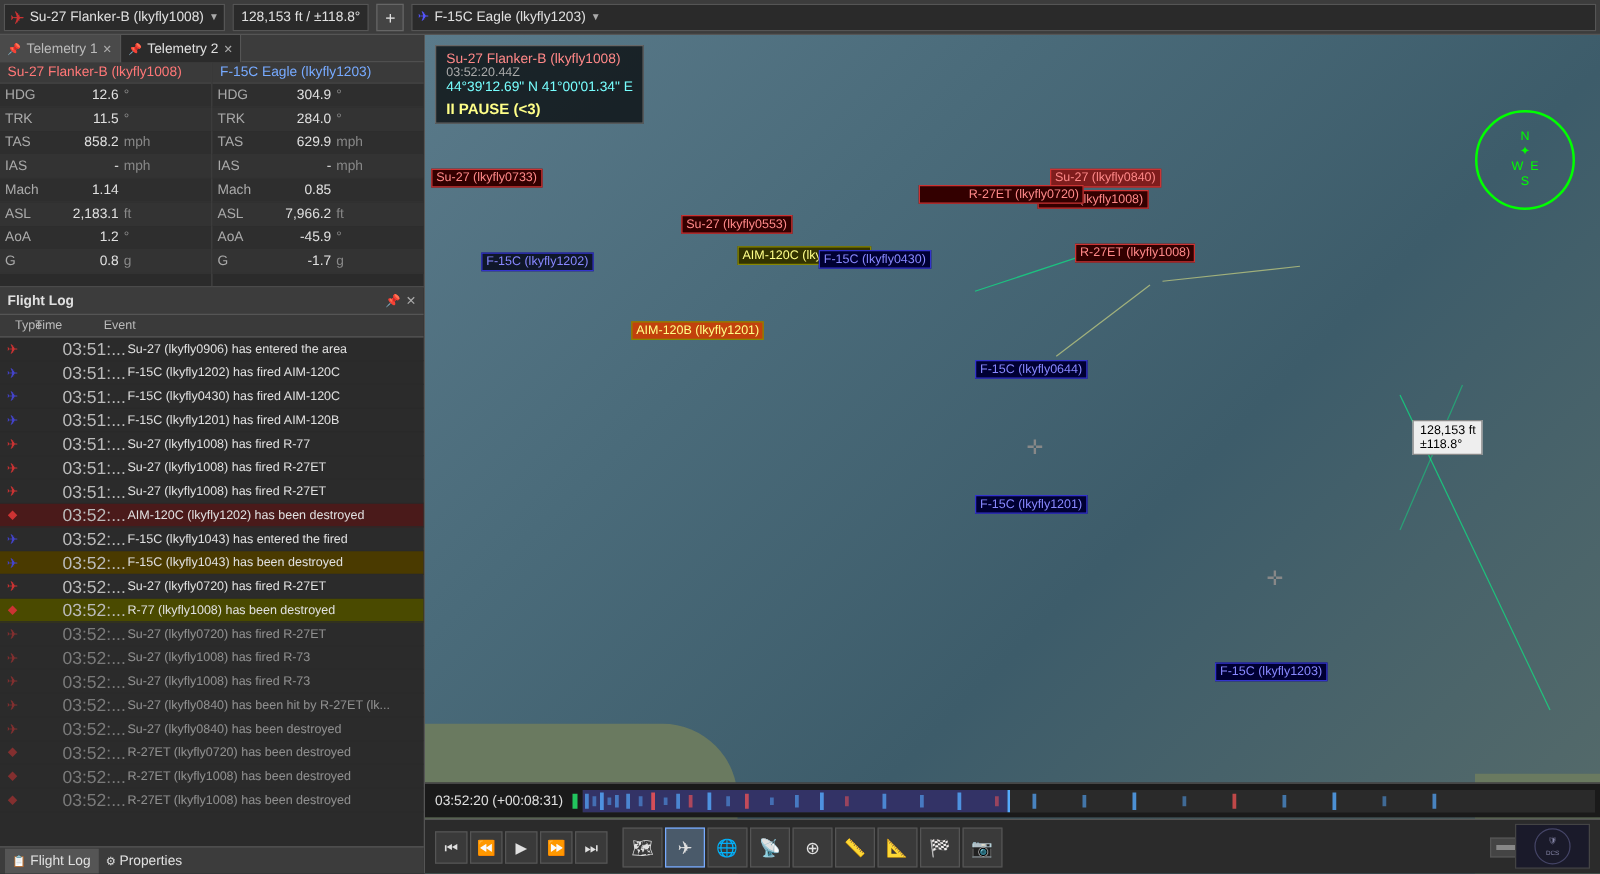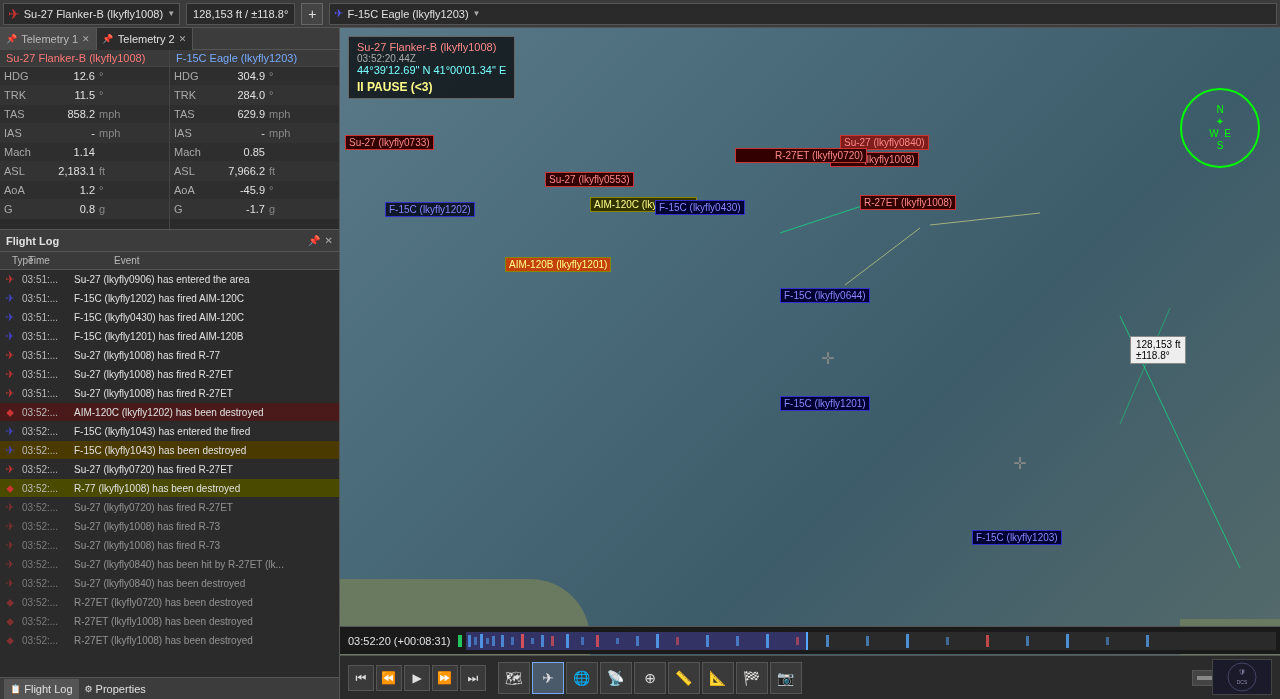--- a/index.html
+++ b/index.html
@@ -44,26 +44,26 @@
 
     
     .flight-log-section { flex: 1; display: flex; flex-direction: column; overflow: hidden; }
     .flight-log-header { display: flex; align-items: center; background: #3c3c3c; border-bottom: 1px solid #555; height: 22px; padding: 0 6px; gap: 4px; flex-shrink: 0; }
     .flight-log-title { font-size: 11px; font-weight: bold; flex: 1; }
     .header-btn { font-size: 10px; color: #aaa; cursor: pointer; }
 
     .flight-log-cols { display: flex; background: #3a3a3a; border-bottom: 1px solid #555; height: 18px; align-items: center; flex-shrink: 0; }
     .col-type { width: 28px; padding-left: 12px; font-size: 10px; color: #bbb; }
     .col-time { width: 55px; font-size: 10px; color: #bbb; }
-    .col-event { flex: 1; font-size: 10px; color: #bbb; margin-left: 31px; }
+    .col-event { flex: 1; font-size: 10px; color: #bbb; }
 
     .flight-log-entries { flex: 1; overflow-y: auto; overflow-x: hidden; }
     .log-entry { display: flex; align-items: center; height: 19px; border-bottom: 1px solid #2a2a2a; cursor: pointer; }
     .entry-icon { width: 20px; display: flex; align-items: center; justify-content: center; flex-shrink: 0; }
-    .entry-time { width: 52px; font-size: 10px; color: #bbb; white-space: nowrap; overflow: hidden; padding-left: 2px; }
+    .entry-time { width: 52px; font-size: 14px; color: #bbb; white-space: nowrap; overflow: hidden; padding-left: 2px; margin-left: 28px; }
     .entry-event { flex: 1; font-size: 10px; color: #e0e0e0; white-space: nowrap; overflow: hidden; padding-left: 2px; }
 
     
     .bottom-tabs { display: flex; background: #3c3c3c; border-top: 1px solid #555; height: 22px; flex-shrink: 0; align-items: center; padding: 0 4px; }
     .bottom-tab { display: flex; align-items: center; gap: 3px; padding: 0 6px; height: 20px; font-size: 11px; cursor: pointer; }
     .bottom-tab.active { background: #555; }
     .tab-icon-small { font-size: 9px; }
 
     
     .map-area { flex: 1; position: relative; overflow: hidden; background: #4a6b7a; }

